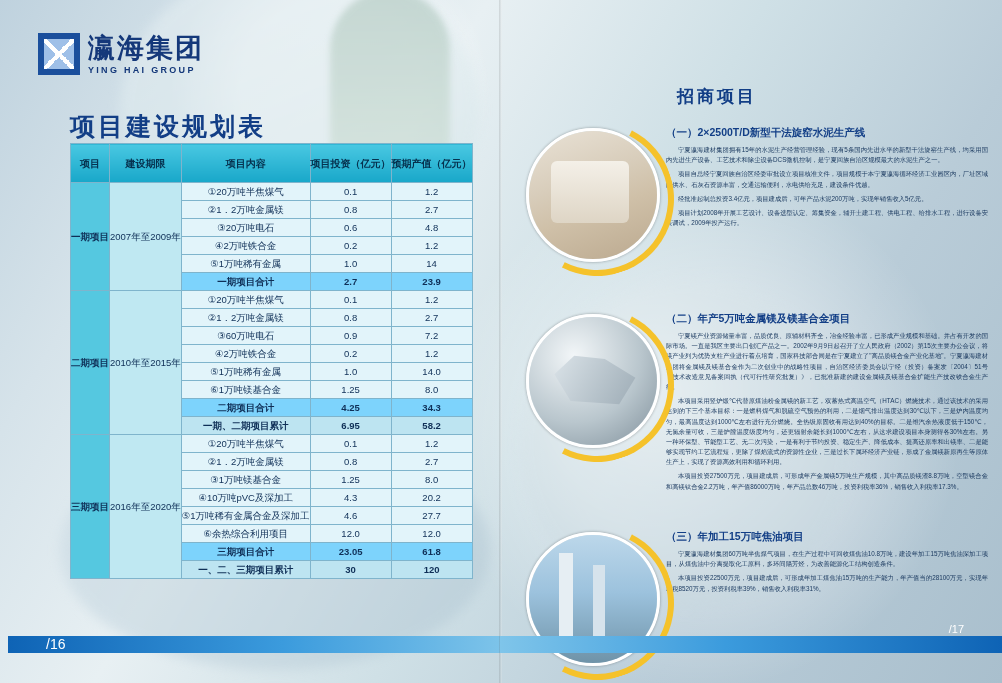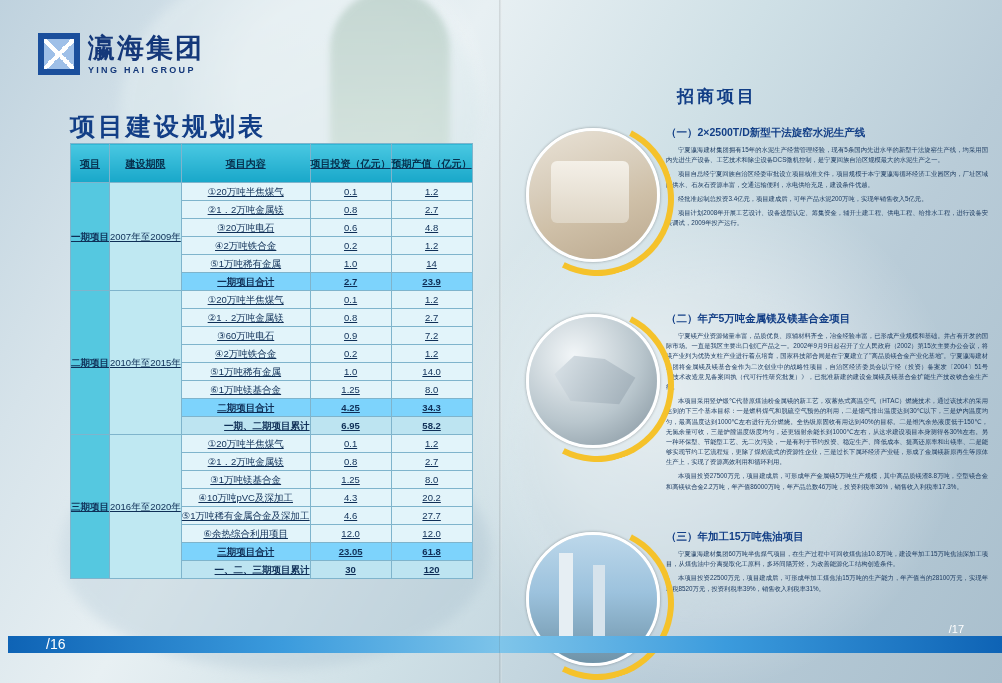--- a/index.html
+++ b/index.html
@@ -37,38 +37,38 @@
   .logo-cn{font-family:"DejaVu Serif","Liberation Serif",serif;font-size:27px;font-weight:bold;color:#14387a;letter-spacing:2px;}
   .logo-en{font-size:9px;color:#14387a;letter-spacing:2.3px;margin-top:5px;font-weight:bold;}
 
   .left-title{
     position:absolute;left:62px;top:110px;font-size:25px;font-weight:bold;color:#123e86;
     letter-spacing:3px;font-family:"DejaVu Sans","Liberation Sans",sans-serif;
   }
 
   table.plan{
     position:absolute;left:62px;top:143px;border-collapse:collapse;width:398px;
-    font-size:9.5px;color:#0f2f57;background:#d9eef6;text-decoration:underline;
+    font-size:9.5px;color:#0f2f57;background:#d9eef6;
   }
   table.plan th,table.plan td{
     border:1px solid #7fb4cc;padding:0;height:17px;line-height:17px;text-align:center;
     white-space:nowrap;
   }
   table.plan thead th{
     background:#36bcd8;color:#06314e;font-weight:bold;height:38px;line-height:13px;font-size:10px;
     background:linear-gradient(#49c8e2,#18a7c9);
   }
   .stage-cell{background:#55c8e0;font-weight:bold;width:48px;line-height:13px;}
   .period-cell{background:#bfe8f2;width:62px;line-height:13px;}
   .content-cell{text-align:left;padding-left:7px;width:170px;background:#e2f4fa;}
   .num-cell{width:54px;background:#e2f4fa;}
   .sum-row td{background:#7dd3fc;font-weight:bold;}
   .sum-row .content-cell{text-align:center;padding-left:0;}
   .grand-row td{background:#bde4f1;font-weight:bold;}
-  .grand-row .content-cell{text-align:right;padding-left:0;}
+  .grand-row .content-cell{text-align:center;padding-left:0;}
 
   .footer-bar-left{
     position:absolute;left:0;bottom:30px;width:500px;height:17px;
     background:linear-gradient(90deg,#0e63b5,#3b9bdd 55%,#7fc5ea);
   }
   .pg-left{position:absolute;left:38px;bottom:30px;height:17px;line-height:17px;color:#fff;font-size:14px;}
 
   
   .right-page{position:absolute;left:500px;top:0;width:502px;height:683px;}
   .right-title{

